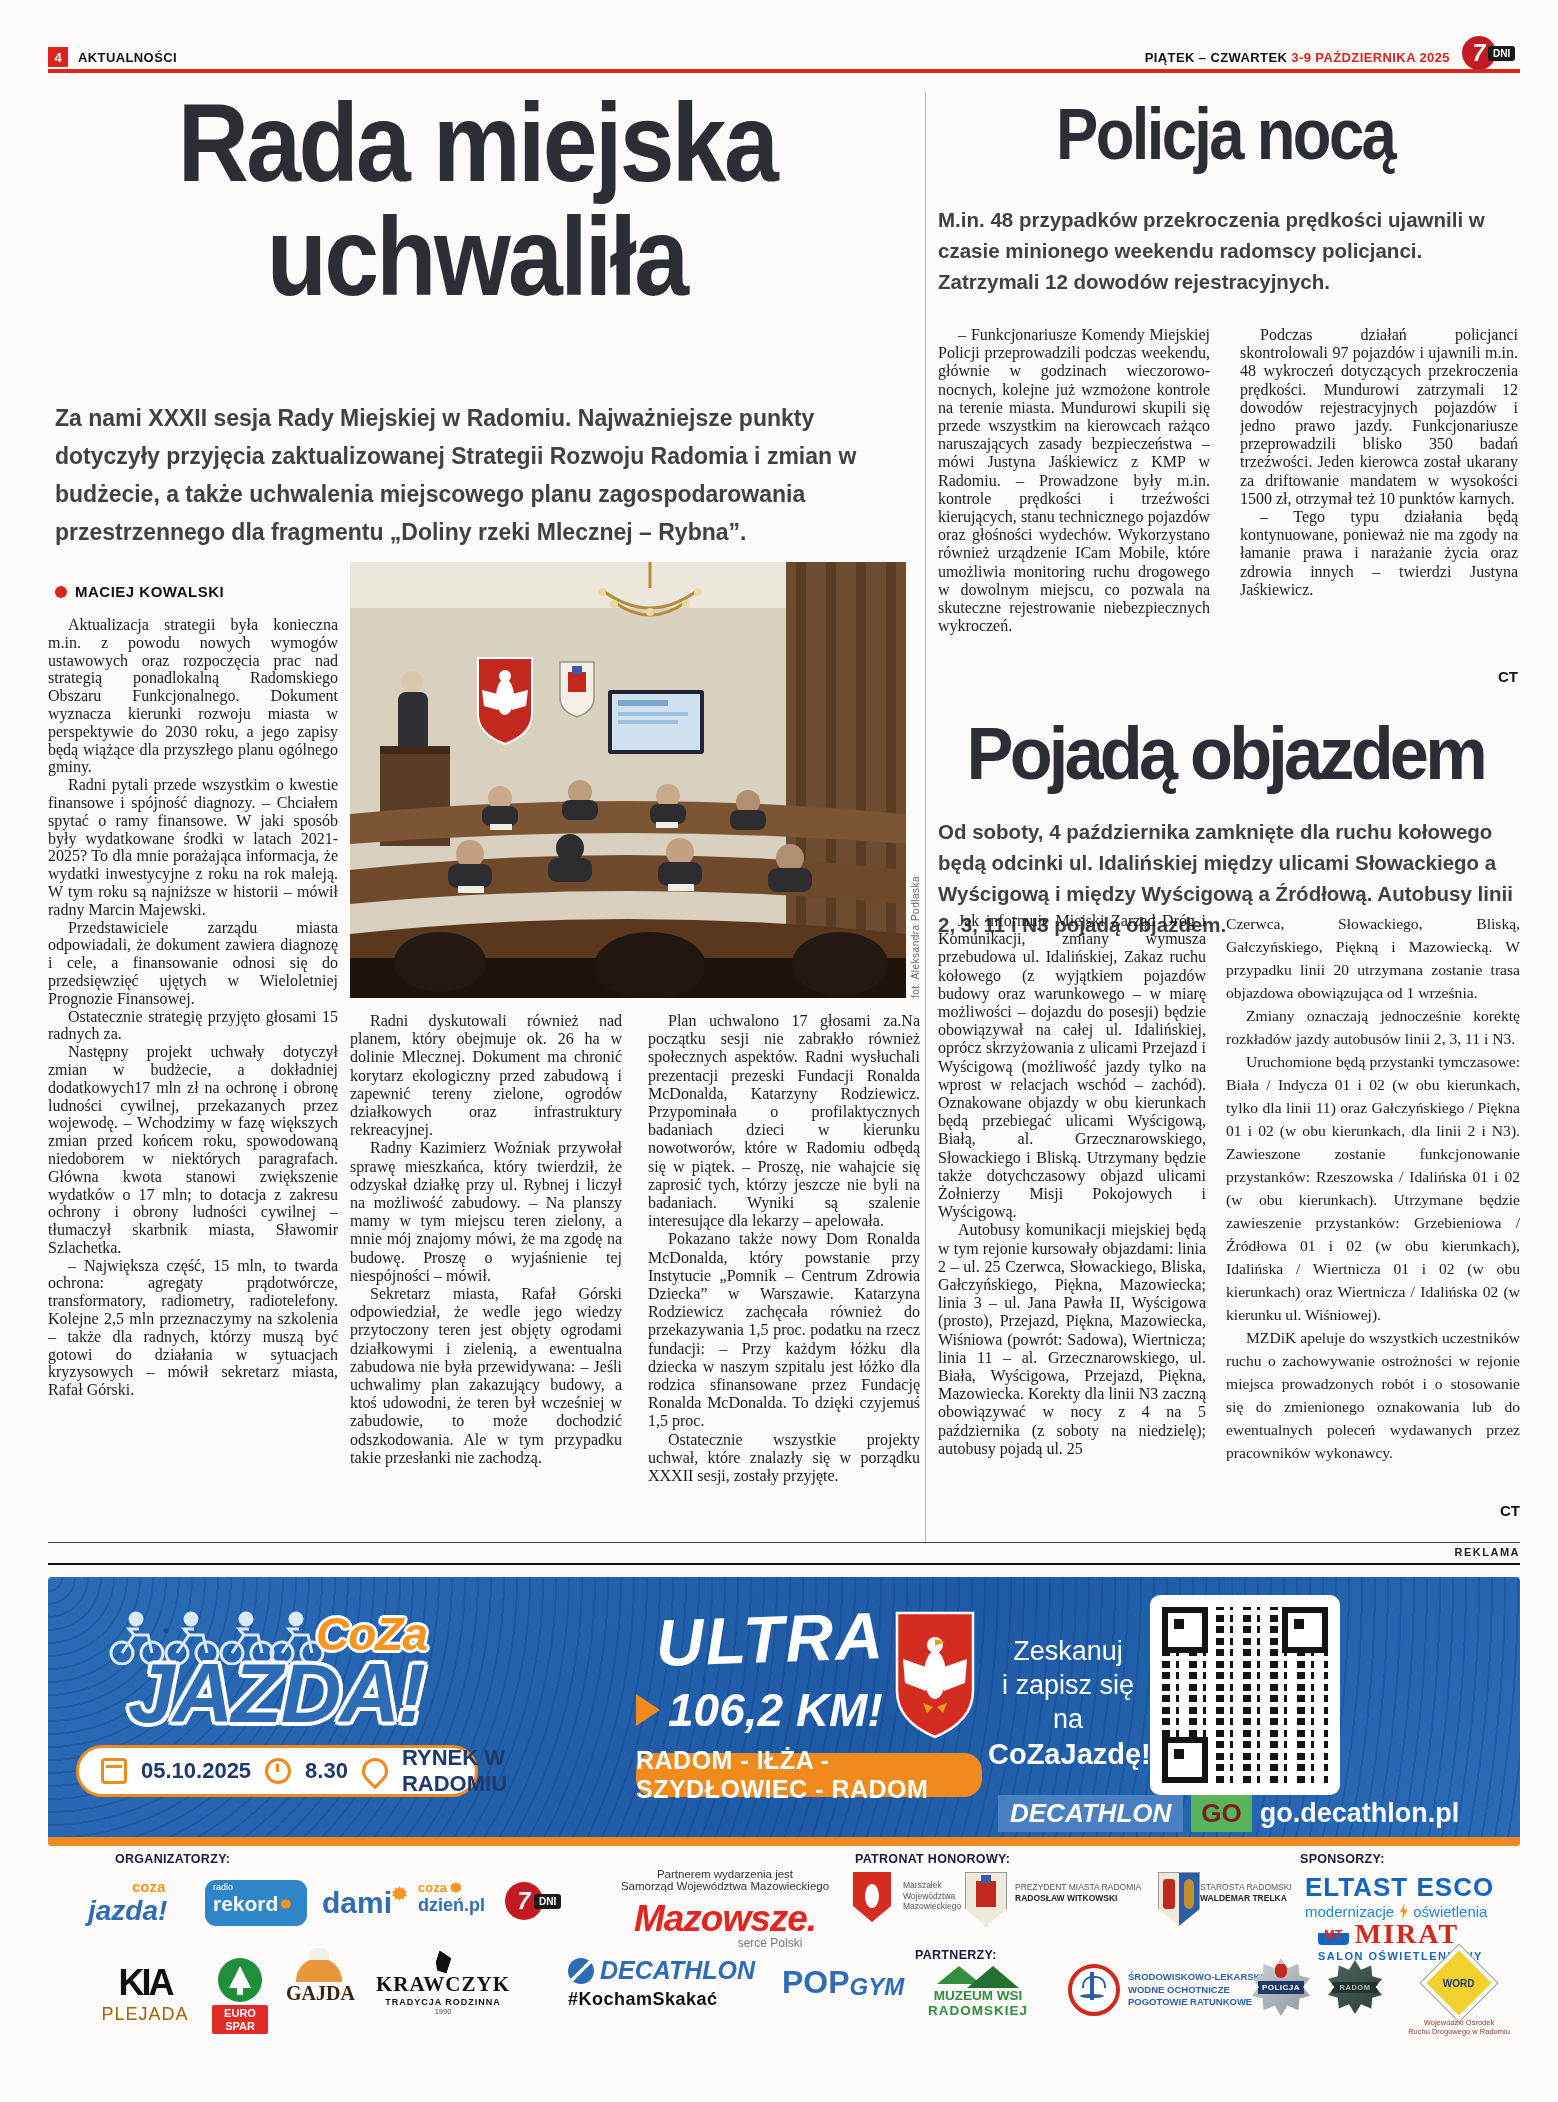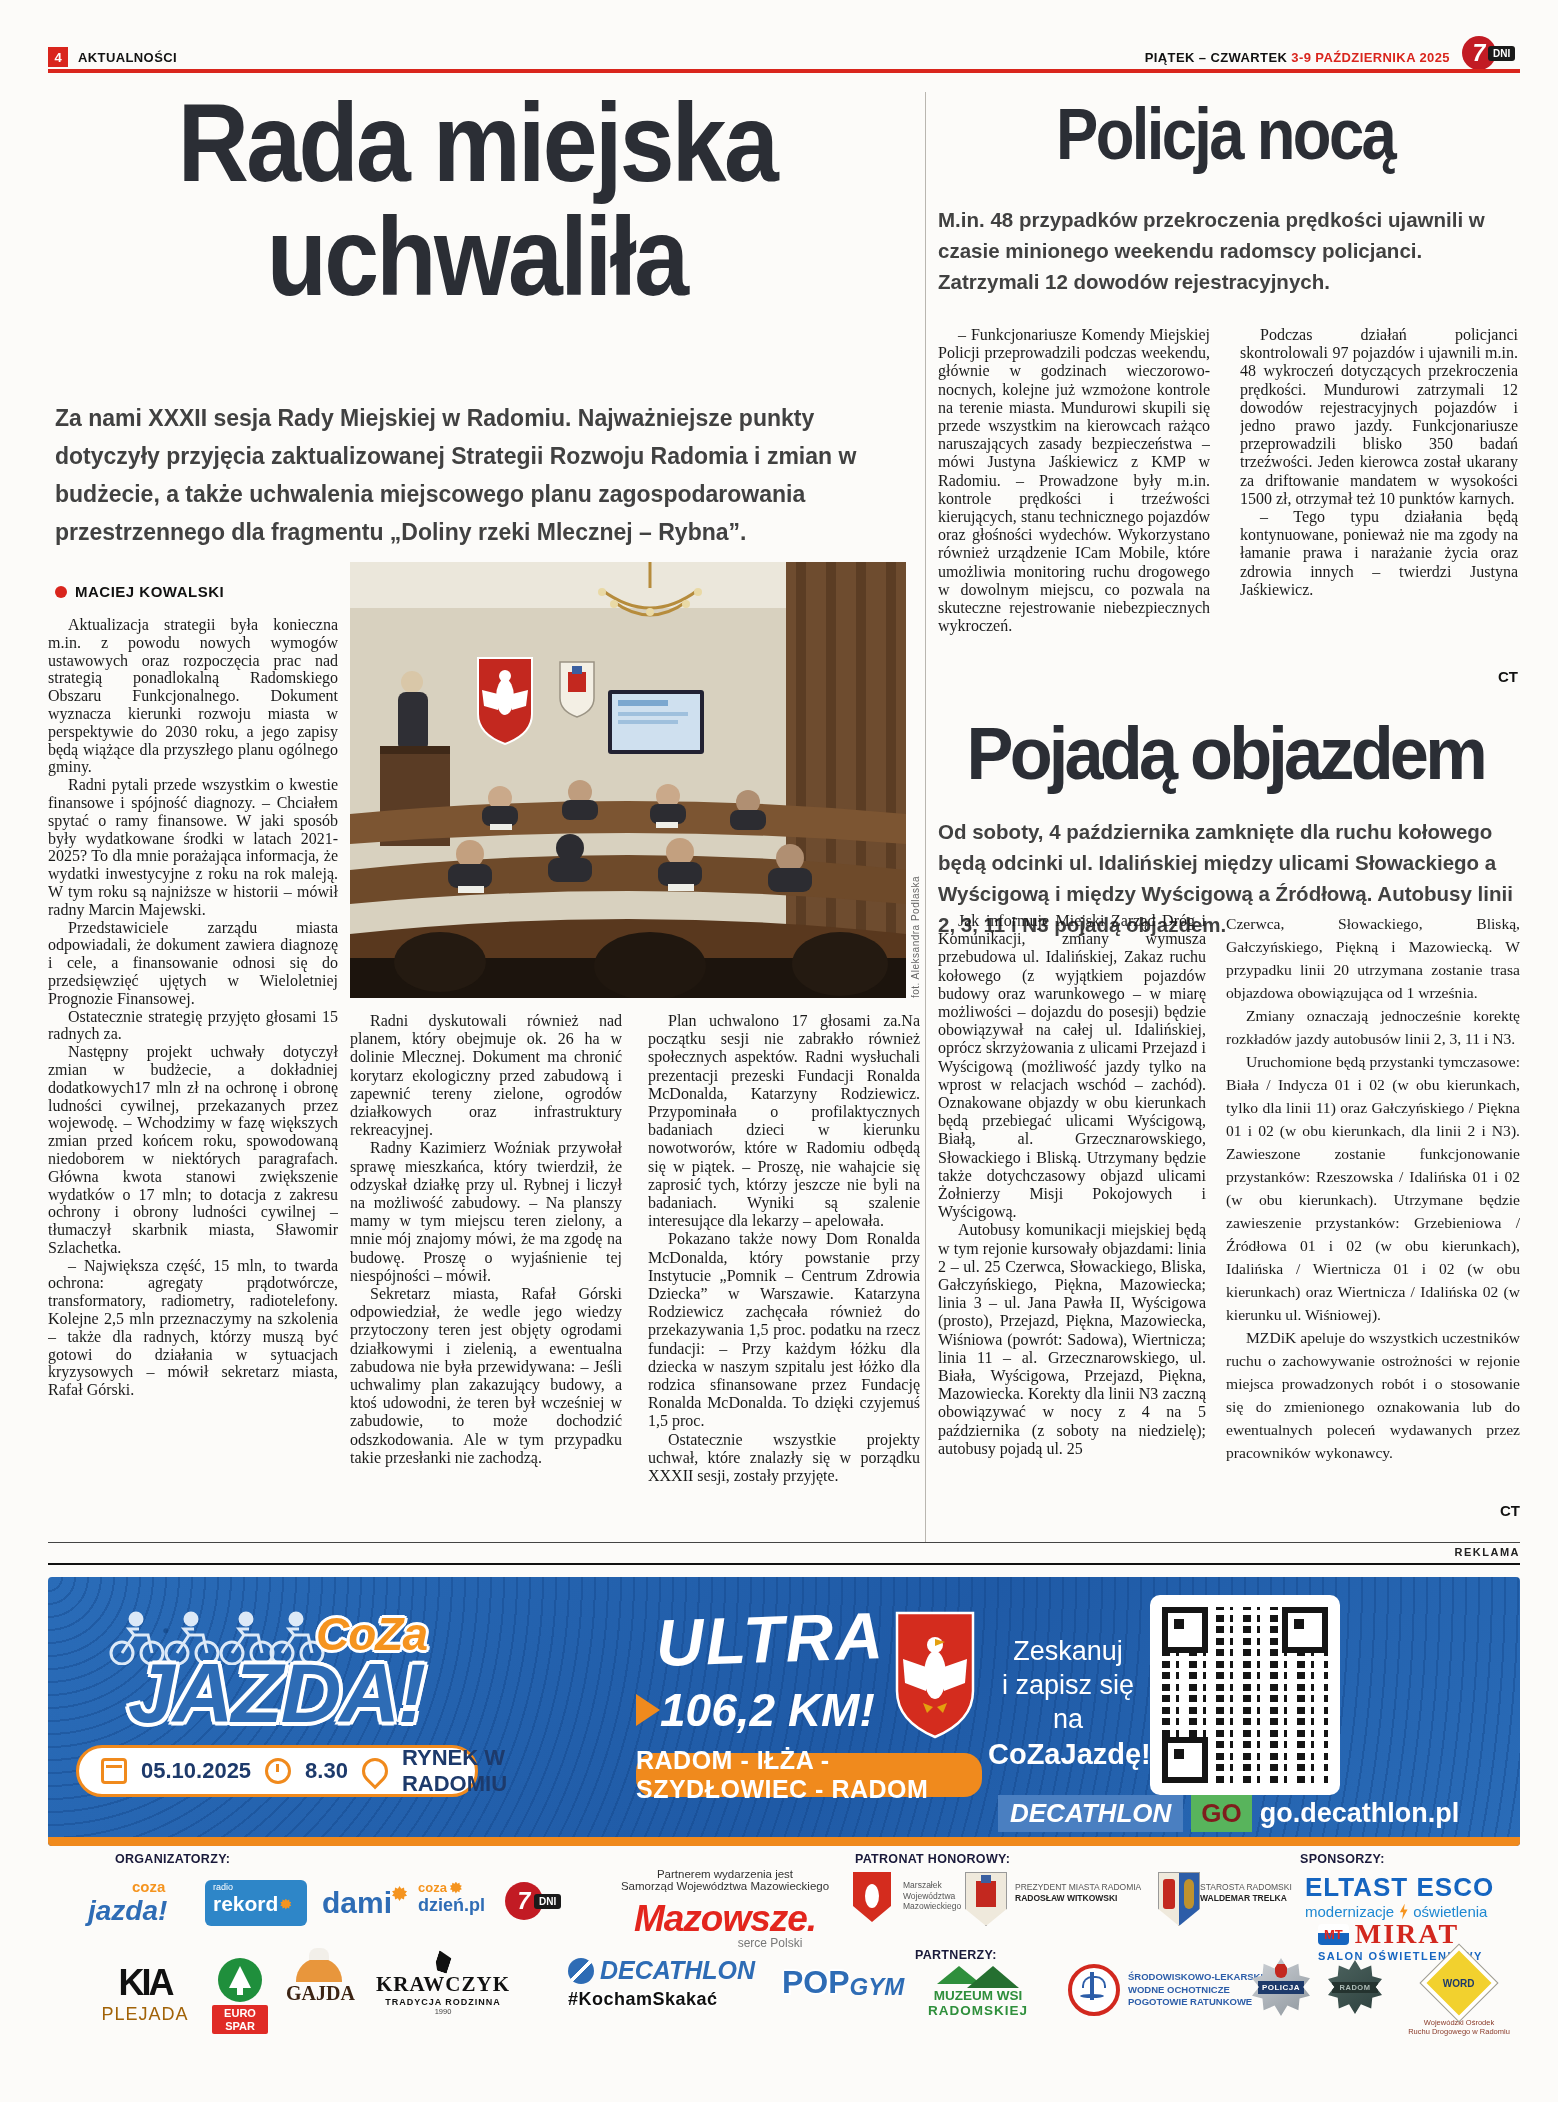--- a/index.html
+++ b/index.html
@@ -43,21 +43,21 @@
   .jazda{font-size:84px;font-weight:bold;font-style:italic;color:#2e6cb5;letter-spacing:-2px;
       text-shadow:-4px 0 #fff,4px 0 #fff,0 -4px #fff,0 4px #fff,-3px -3px #fff,3px 3px #fff,3px -3px #fff,-3px 3px #fff;}
   .pill{background:#fff;border:3px solid #f08a1d;border-radius:999px;display:flex;align-items:center;
       gap:14px;padding:0 22px;color:#1d3a6b;font-weight:bold;font-size:22px;}
   .pill .ico{width:20px;height:20px;border:3px solid #f08a1d;border-radius:4px;position:relative;flex:0 0 auto;}
   .pill .ico.clock{border-radius:50%;}
   .pill .ico.clock:after{content:"";position:absolute;left:8px;top:3px;width:3px;height:8px;background:#f08a1d;}
   .pill .ico.cal:after{content:"";position:absolute;left:2px;right:2px;top:4px;height:3px;background:#f08a1d;}
   .pill .ico.pin{border-radius:50% 50% 50% 0;transform:rotate(-45deg);}
   .ultra{font-size:66px;font-weight:bold;font-style:italic;color:#fff;letter-spacing:2px;transform:rotate(-2deg);}
-  .km{font-size:46px;font-weight:bold;font-style:italic;color:#fff;display:flex;align-items:center;gap:0;}
+  .km{font-size:46px;font-weight:bold;font-style:italic;color:#fff;display:flex;align-items:center;gap:8px;}
   .tri{width:0;height:0;border-top:16px solid transparent;border-bottom:16px solid transparent;border-left:24px solid #f08a1d;}
   .routebar{background:#f08a1d;border-radius:18px;color:#fff;font-weight:bold;font-size:25px;
       display:flex;align-items:center;justify-content:center;letter-spacing:.5px;}
   .scan{color:#fff;text-align:center;font-size:27px;line-height:1.25;}
   .scan b{font-size:29px;}
   .qr{background:#fff;border-radius:10px;padding:12px;}
   .qr-pat{width:100%;height:100%;position:relative;
       background:repeating-linear-gradient(90deg,#141414 0 8px,transparent 8px 14px,#141414 14px 17px,transparent 17px 27px);
       -webkit-mask-image:repeating-linear-gradient(0deg,#000 0 7px,transparent 7px 12px,#000 12px 19px,transparent 19px 23px);
       mask-image:repeating-linear-gradient(0deg,#000 0 7px,transparent 7px 12px,#000 12px 19px,transparent 19px 23px);}
@@ -322,21 +322,21 @@
 
   <div class="abs flabel" style="left:115px;top:1852px;">ORGANIZATORZY:</div>
   <div class="abs flabel" style="left:855px;top:1852px;">PATRONAT HONOROWY:</div>
   <div class="abs flabel" style="left:1300px;top:1852px;">SPONSORZY:</div>
   <div class="abs flabel" style="left:915px;top:1948px;">PARTNERZY:</div>
 
   <div class="abs" style="left:88px;top:1878px;">
     <div style="font-size:15px;font-weight:bold;color:#f5941f;margin-left:44px;">coza</div>
     <div style="font-size:28px;font-weight:bold;font-style:italic;color:#2e6cb5;">jazda!</div>
   </div>
-  <div class="abs" style="left:205px;top:1880px;width:102px;height:46px;background:#2e86c8;border-radius:6px;color:#fff;padding:2px 8px;box-sizing:border-box;">
+  <div class="abs" style="left:205px;top:1880px;width:102px;height:46px;background:#2e86c8;border-radius:11px;color:#fff;padding:2px 8px;box-sizing:border-box;">
     <div style="font-size:9px;">radio</div>
     <div style="font-size:21px;font-weight:bold;display:flex;align-items:center;gap:2px;">
       <span>rekord</span>
       <span class="sun" style="width:11px;height:11px;"></span>
     </div>
   </div>
   <div class="abs" style="left:322px;top:1886px;display:flex;align-items:flex-start;">
     <span style="font-size:30px;font-weight:bold;color:#2e6cb5;">dami</span>
     <span class="sun"></span>
   </div>

